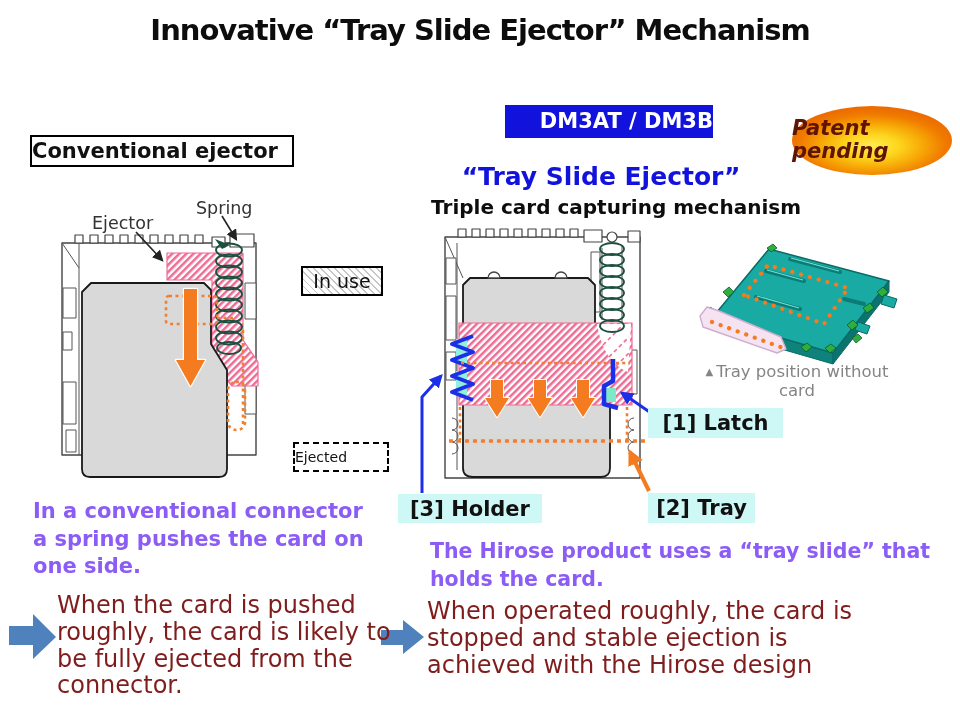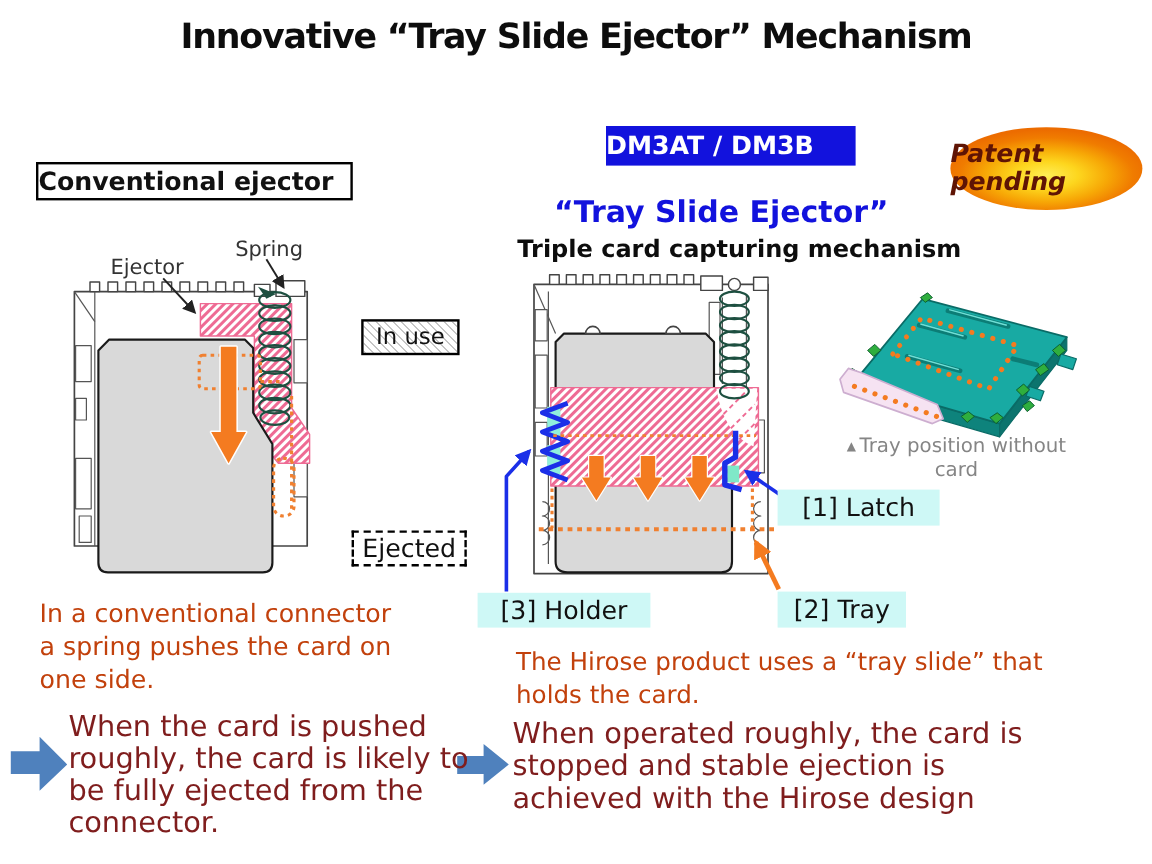--- a/index.html
+++ b/index.html
@@ -2,31 +2,31 @@
 <html><head>
 <meta charset="utf-8">
 <style>
 html,body{margin:0;padding:0}
 .slide{position:relative;width:960px;height:720px;background:#fff;font-family:"DejaVu Sans","Liberation Sans",sans-serif;color:#111;overflow:hidden}
 .abs{position:absolute}
 svg.overlay{position:absolute;left:0;top:0;z-index:1;pointer-events:none}
 .txt{z-index:2}
 .title{left:0;right:0;top:13px;text-align:center;font-size:29px;font-weight:bold;letter-spacing:-1px;color:#0d0d0d}
 .convbox{left:30px;top:135px;width:260px;height:28px;border:2.5px solid #000;font-size:21px;font-weight:bold;text-align:left;line-height:28px;background:#fff}
-.dm3{left:505px;top:105px;width:208px;height:33px;background:#1212dd;color:#fff;font-size:21px;font-weight:bold;text-align:left;line-height:33px}
+.dm3{left:505px;top:105px;width:208px;height:33px;background:#1212dd;color:#fff;font-size:21px;font-weight:bold;text-align:right;line-height:33px}
 .patent{left:792px;top:106px;width:160px;height:69px;border-radius:50%;background:radial-gradient(ellipse 55% 55% at 50% 58%, #ffee55 0%, #fdd61e 30%, #f7a806 58%, #f07c00 82%, #ec6c00 100%);font-size:21px;font-weight:bold;font-style:italic;color:#5f1404;line-height:23px;padding-top:11px;box-sizing:border-box}
 .trayhead{left:411px;top:162px;width:380px;text-align:center;font-size:25px;font-weight:bold;color:#1212dd}
 .triple{left:401px;top:195px;width:400px;text-align:right;font-size:20px;font-weight:bold;color:#0d0d0d}
 .smlab{font-size:17.5px;color:#333}
 .inuse{left:301px;top:266px;width:78px;height:26px;border:2px solid #000;font-size:19px;text-align:center;line-height:26px;background:repeating-linear-gradient(45deg,#c6c6c6 0 1.3px,transparent 1.3px 5px)}
-.ejected{left:293px;top:442px;width:92px;height:26px;border:2px dashed #000;font-size:21px;text-align:center;line-height:26px}
-.cyanlab{background:#cef8f6;font-size:21px;font-weight:normal;line-height:30px;text-align:center}
+.ejected{left:293px;top:442px;width:92px;height:26px;border:2px dashed #000;font-size:14px;text-align:left;line-height:26px}
+.cyanlab{background:#cef8f6;font-size:21px;font-weight:bold;line-height:30px;text-align:center}
 .caption{left:694px;top:362px;width:206px;text-align:center;font-size:16.5px;color:#858585;line-height:19px}
 .caption .tri{font-size:10px;vertical-align:2px;margin-right:3px}
-.boldpar{font-weight:normal;font-size:21px;line-height:27.5px;color:#c2410c}
+.boldpar{font-weight:bold;font-size:21px;line-height:27.5px;color:#8b5cf6}
 .par{font-size:24px;line-height:26.8px;color:#7f1d1d}
 </style>
 </head>
 <body>
 
 <div class="slide">
 
   <svg class="overlay" width="960" height="720" viewBox="0 0 960 720">
     <defs>
       <pattern id="ph" width="5" height="5" patternUnits="userSpaceOnUse" patternTransform="rotate(-45)">

